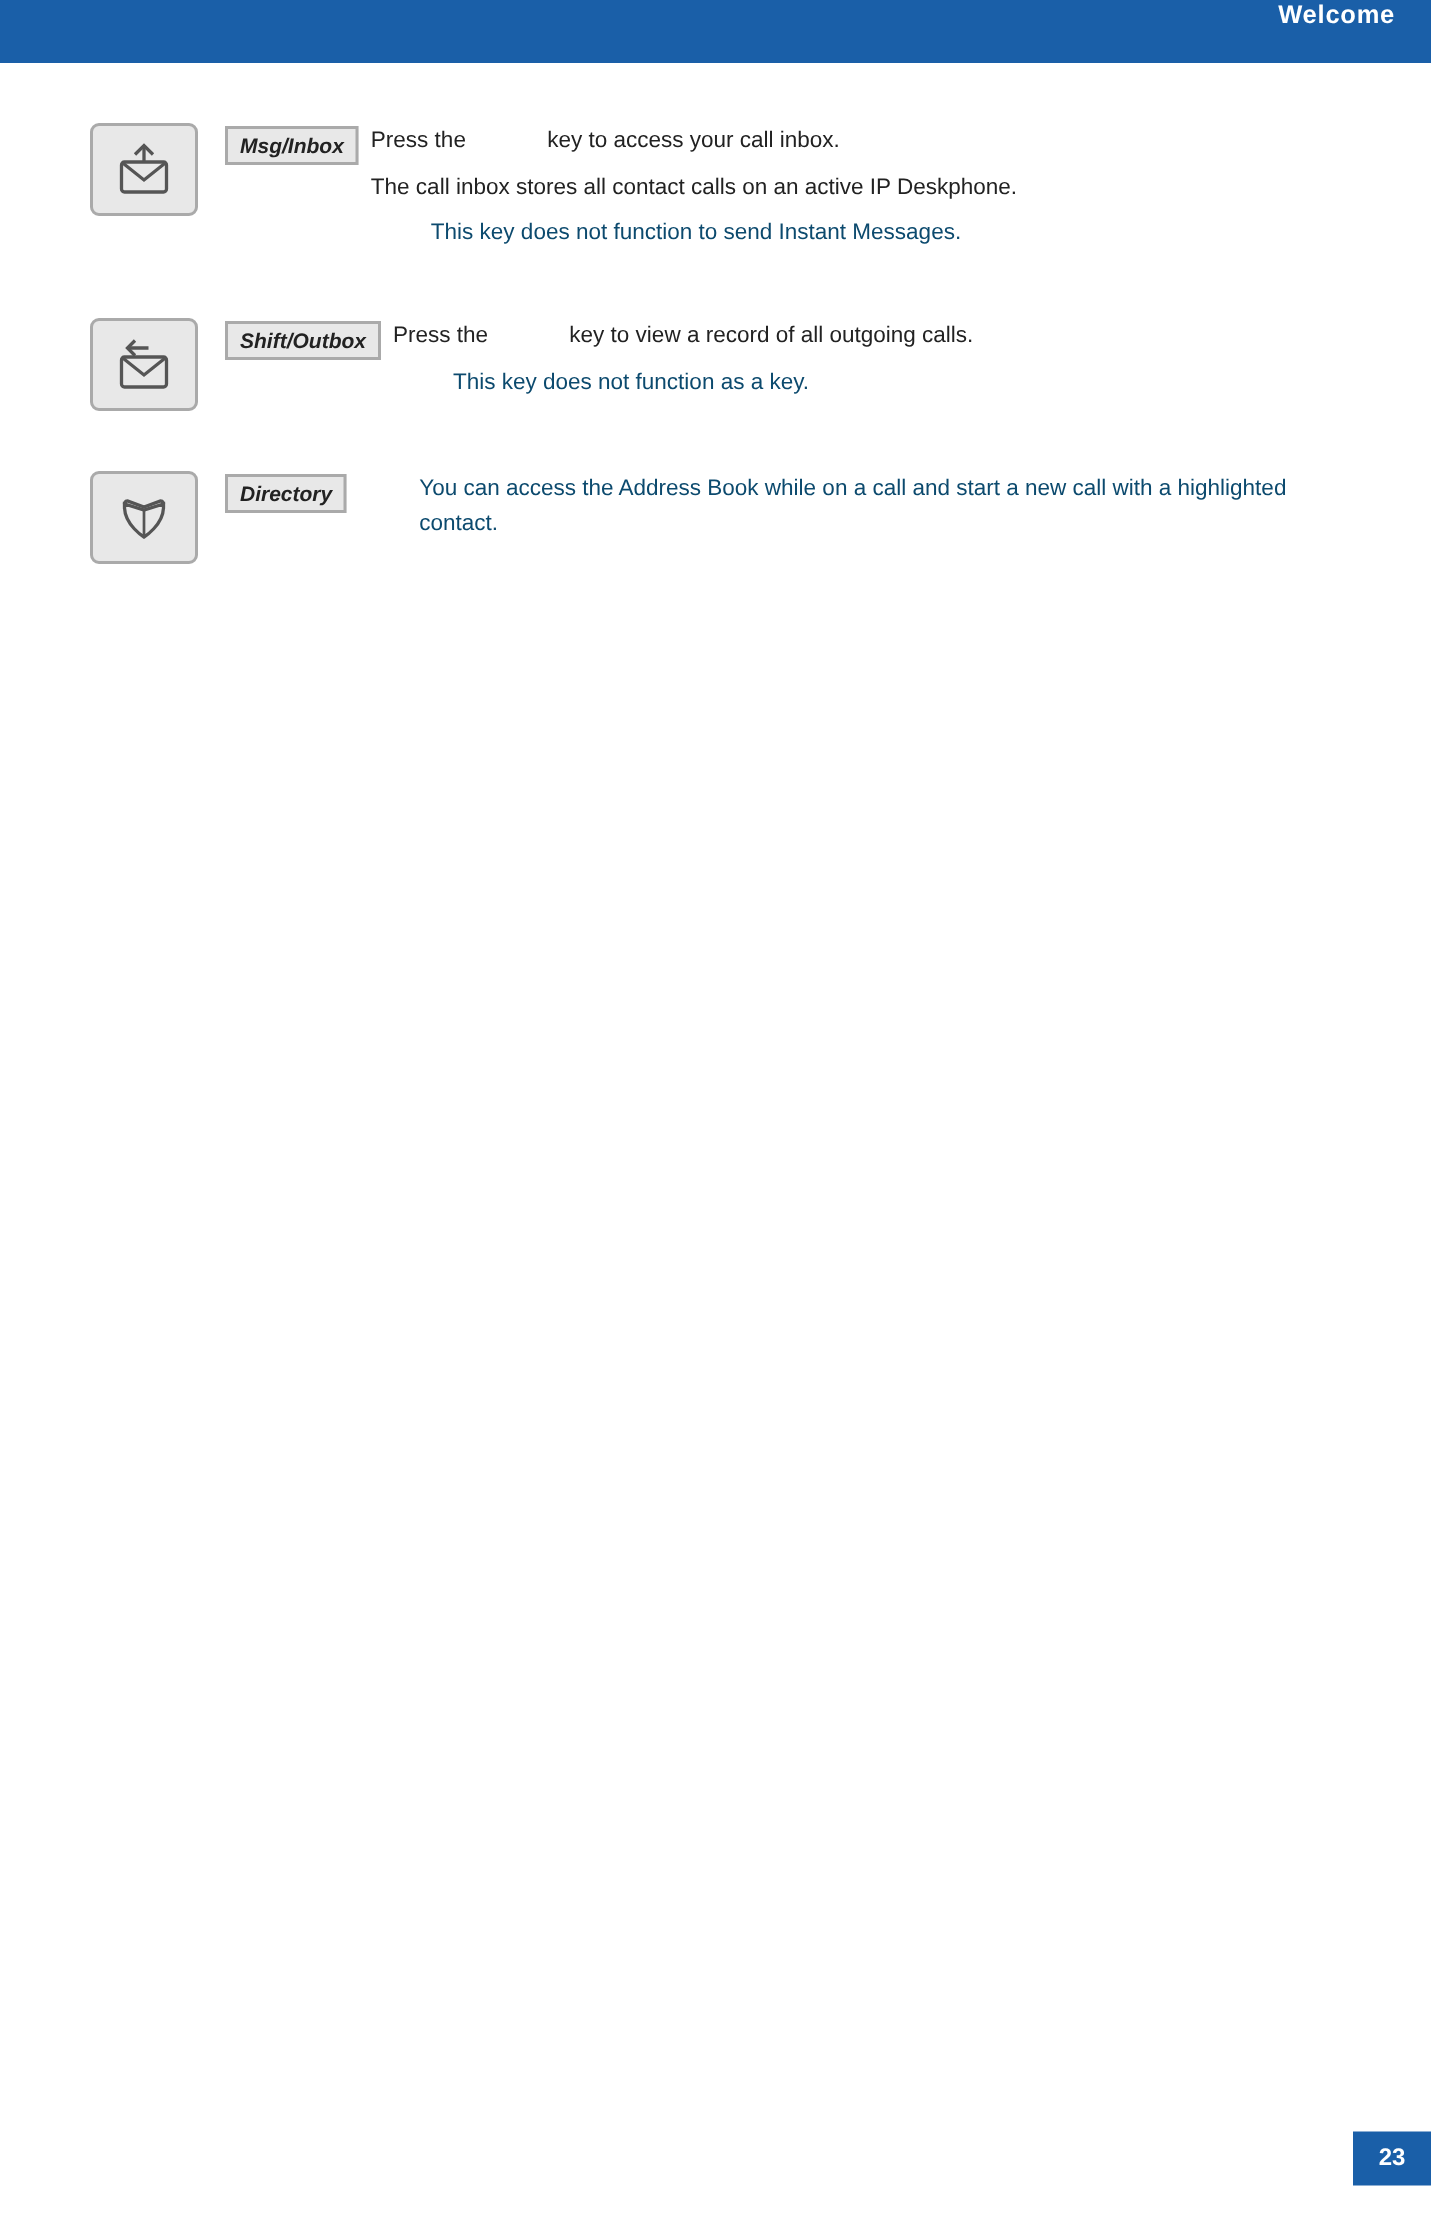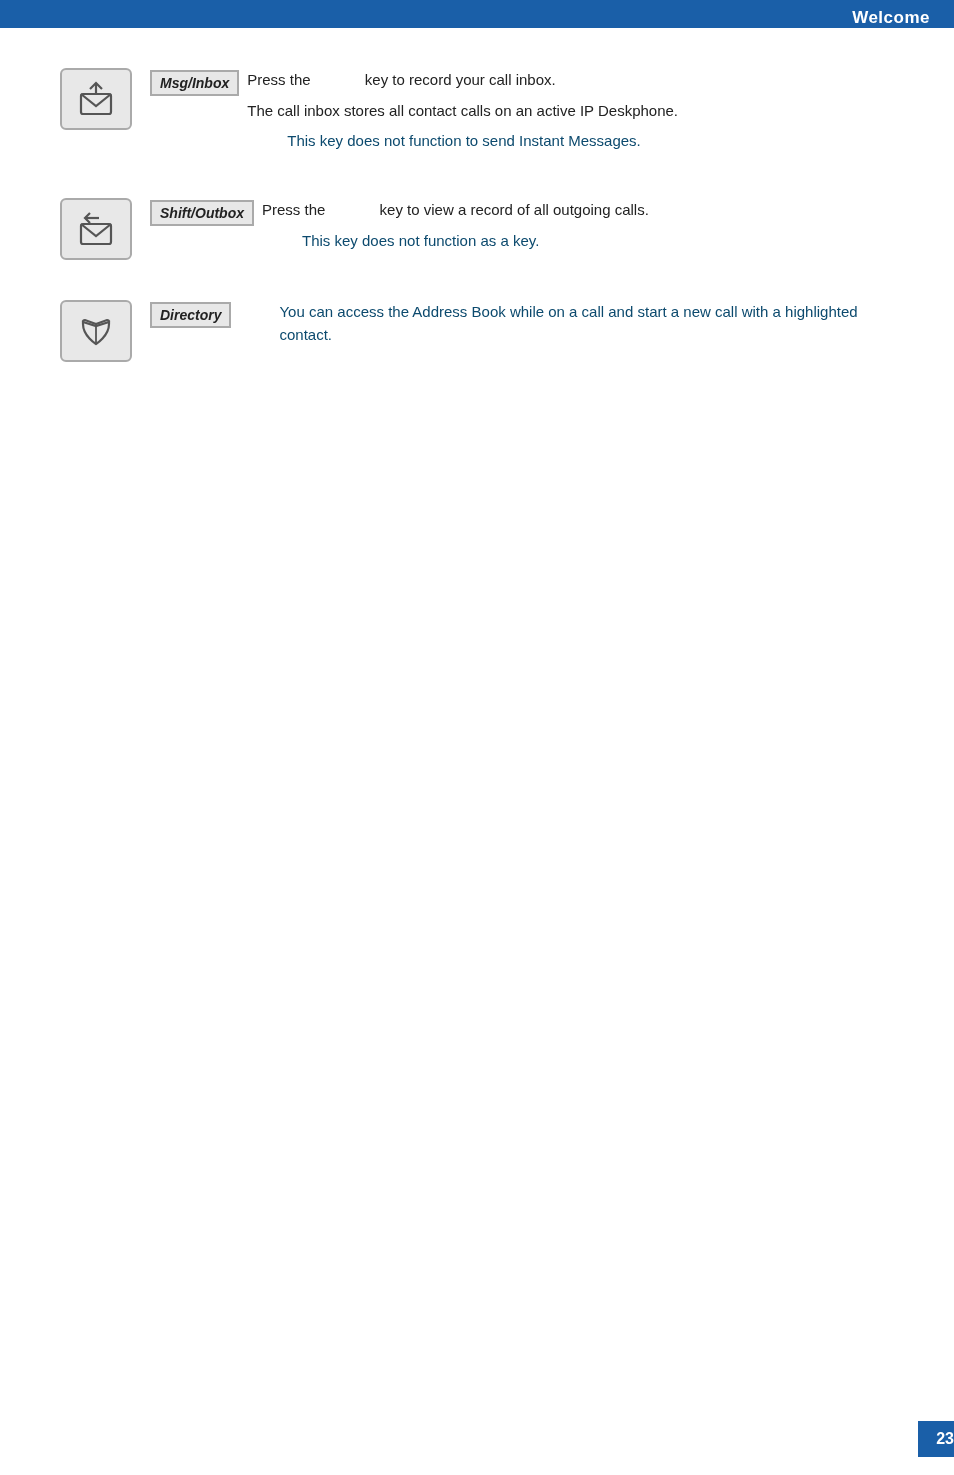--- a/index.html
+++ b/index.html
@@ -14,23 +14,23 @@
       background: #ffffff;
       font-family: Arial, sans-serif;
       font-size: 15px;
       color: #222;
       position: relative;
     }
 
     .header-bar {
       background: #1a5fa8;
       width: 100%;
-      height: 28px;
+      height: 42px;
       display: flex;
-      align-items: flex-end;
+      align-items: flex-start;
       justify-content: flex-end;
       padding-right: 24px;
     }
 
     .header-title {
       color: #ffffff;
       font-weight: bold;
       font-size: 17px;
       letter-spacing: 0.5px;
     }
@@ -99,29 +99,29 @@
       display: block;
       margin-left: 40px;
       color: #0c4a6e;
       margin-bottom: 6px;
     }
 
     .page-number-box {
       position: absolute;
       bottom: 18px;
       right: 0;
-      width: 36px;
+      width: 52px;
       height: 36px;
       background: #1a5fa8;
       color: #fff;
       font-weight: bold;
       font-size: 16px;
       display: flex;
       align-items: center;
-      justify-content: flex-end;
+      justify-content: center;
     }
   </style>
 </head>
 <body>
 
 <div class="header-bar">
   <span class="header-title">Welcome</span>
 </div>
 
 <div class="content-area">
@@ -134,21 +134,21 @@
         <polyline points="4,14 19,26 34,14" fill="none" stroke="#555" stroke-width="2.2"></polyline>
         <line x1="19" y1="3" x2="19" y2="14" stroke="#555" stroke-width="2.2"></line>
         <polyline points="13,9 19,3 25,9" fill="none" stroke="#555" stroke-width="2.2"></polyline>
       </svg>
     </div>
     <div class="key-label-box">Msg/Inbox</div>
     <div class="entry-text">
       <span class="main-line">
         <span>Press the</span>
         &nbsp;&nbsp;&nbsp;&nbsp;&nbsp;&nbsp;&nbsp;&nbsp;&nbsp;&nbsp;&nbsp;
-        <span>key to record your call inbox.</span>
+        <span>key to access your call inbox.</span>
       </span>
       <span class="sub-line">The call inbox stores all contact calls on an active IP Deskphone.</span>
       <span class="note-line">This key does not function to send Instant Messages.</span>
     </div>
   </div>
 
   <div class="entry-row">
     <div class="icon-box">
 
       <svg viewBox="0 0 38 38">

